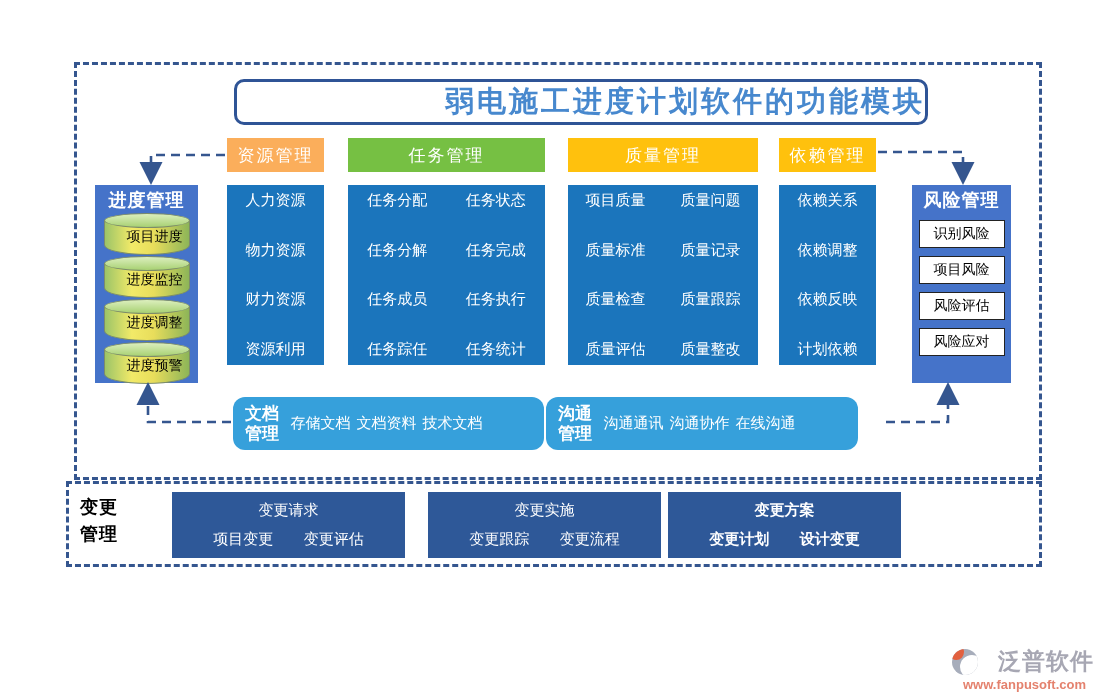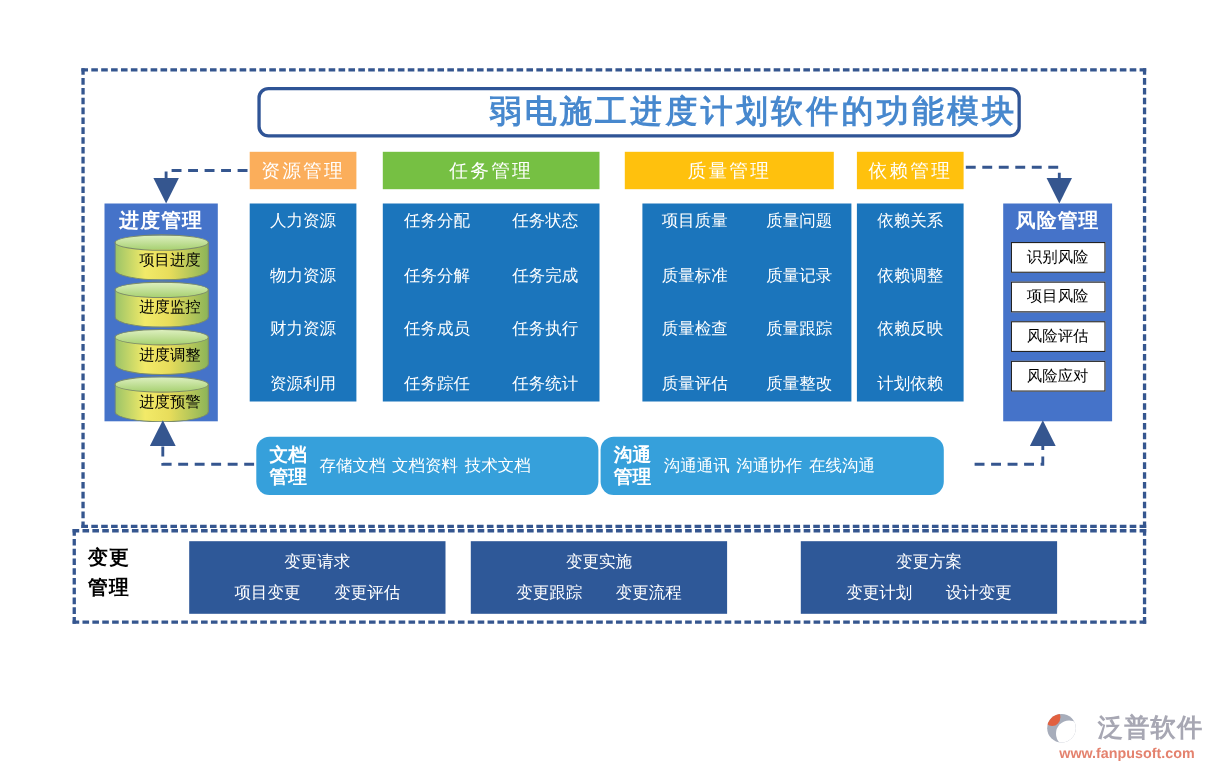--- a/index.html
+++ b/index.html
@@ -21,21 +21,21 @@
   .h-res{left:227px;width:97px;background:#FBAE5B;}
   .h-task{left:348px;width:197px;background:#76C043;}
   .h-qual{left:568px;width:190px;background:#FFC10D;}
   .h-dep{left:779px;width:97px;background:#FFC10D;}
 
   
   .col-body{position:absolute;top:185px;height:180px;background:#1B75BC;display:flex;flex-direction:column;
     justify-content:space-between;padding:6px 0;box-sizing:border-box;}
   .b-res{left:227px;width:97px;}
   .b-task{left:348px;width:197px;}
-  .b-qual{left:584px;width:190px;}
+  .b-qual{left:568px;width:190px;}
   .b-dep{left:779px;width:97px;}
   .cell{color:#fff;font-size:15px;text-align:center;white-space:nowrap;}
   .pair-row{display:flex;justify-content:space-around;}
 
   
   .side-panel{position:absolute;top:185px;height:198px;background:#4573C9;box-sizing:border-box;}
   .lp{left:95px;width:103px;}
   .rp{left:912px;width:99px;}
   .side-title{color:#fff;font-size:18px;font-weight:bold;text-align:center;margin-top:3px;letter-spacing:1px;white-space:nowrap;}
 
@@ -60,21 +60,21 @@
   .comm-bar{left:546px;width:312px;}
   .bar-title{color:#fff;font-size:17px;font-weight:bold;width:2.2em;line-height:1.15;margin-left:12px;}
   .bar-items{display:flex;gap:6px;margin-left:8px;}
   .bar-items .cell{font-size:15px;}
 
   
   .change-label{position:absolute;left:80px;top:494px;width:2.3em;color:#000;font-size:18px;
     font-weight:bold;line-height:1.5;letter-spacing:1px;}
   .change-box{position:absolute;top:492px;width:233px;height:66px;background:#2E5898;box-sizing:border-box;
     display:flex;flex-direction:column;justify-content:space-evenly;}
-  .cb1{left:172px;} .cb2{left:428px;} .cb3{left:728px;}
+  .cb1{left:172px;} .cb2{left:428px;} .cb3{left:668px;font-weight:bold;}
   .change-title{color:#fff;font-size:15px;text-align:center;white-space:nowrap;}
   .change-items{display:flex;justify-content:space-around;padding:0 26px;}
   .change-items .cell{font-size:15px;}
 
   
   .arrows{position:absolute;left:0;top:0;width:1100px;height:700px;pointer-events:none;}
 
   
   .logo{position:absolute;left:952px;top:646px;width:145px;}
   .logo-row{display:flex;align-items:center;gap:20px;}

